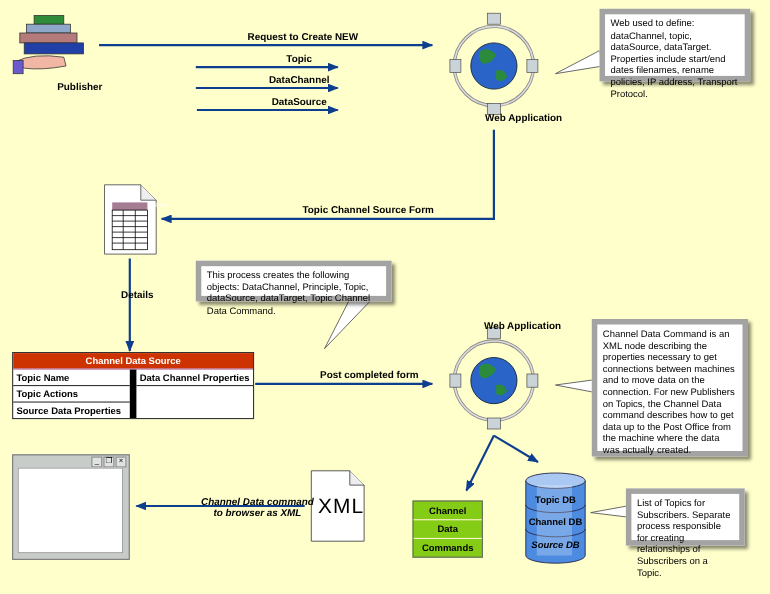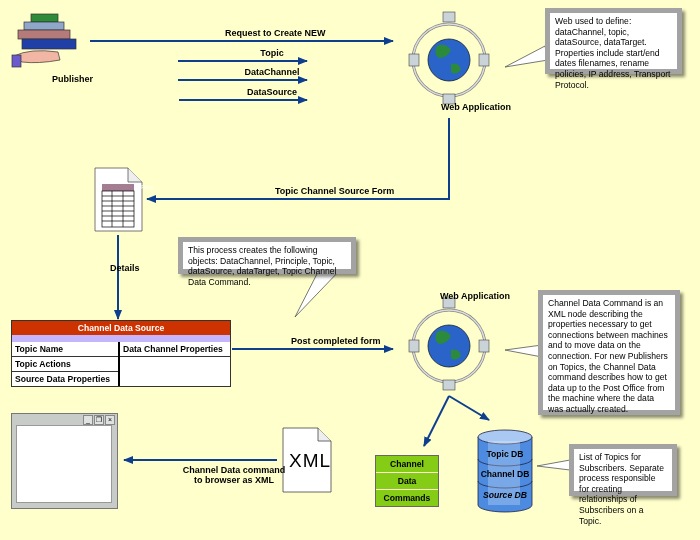--- a/index.html
+++ b/index.html
@@ -17,24 +17,24 @@
     position: absolute; background: #fff; border: 5px solid #a3a3a3;
     box-shadow: 3px 3px 3px rgba(0,0,0,0.45);
     font-size: 8.6px; line-height: 10.6px; padding: 3px 5px; box-sizing: border-box;
   }
   .tbl {
     position: absolute; left: 11px; top: 320px; width: 218px;
     border: 1px solid #333; background: #fff; font-size: 8.6px; font-weight: bold;
   }
   .tbl-h {
     background: #cc3300; color: #fff; text-align: center; height: 14px; line-height: 14px;
-    border-bottom: 7px solid #c4b5fd;
+    border-bottom: 1px solid #c4b5fd;
   }
   .tbl-body { display: flex; }
-  .tbl-col1 { width: 106px; border-right: 2px solid #000000; }
+  .tbl-col1 { width: 106px; border-right: 6px solid #000000; }
   .tbl-col2 { flex: 1; }
   .tbl-cell { height: 14px; line-height: 14px; padding-left: 3px; border-bottom: 1px solid #333; white-space: nowrap; }
   .tbl-col1 .tbl-cell:last-child { border-bottom: none; }
   .tbl-col2 .tbl-cell.nb { border-bottom: none; }
   .cmds {
     position: absolute; left: 375px; top: 455px; width: 62px; height: 50px;
     border: 1px solid #666; background: #84cc16;
     font-size: 8.6px; font-weight: bold; text-align: center;
   }
   .cmds div { height: 16px; line-height: 16px; border-bottom: 1px solid #fff3d0; }
@@ -190,17 +190,17 @@
 
 <div class="win">
   <div class="win-btns">
     <div class="win-btn">_</div>
     <div class="win-btn">❐</div>
     <div class="win-btn">×</div>
   </div>
   <div class="win-inner"></div>
 </div>
 
-<div class="abs lbl lbl-c" style="left:150px;top:465px;width:110px;line-height:10px;">
+<div class="abs lbl lbl-c" style="left:150px;top:451px;width:110px;line-height:10px;font-style:italic;">
   <div>Channel Data command</div>
   <div>to browser as XML</div>
 </div>
 <div class="xml-text">XML</div>
 
 </body></html>

